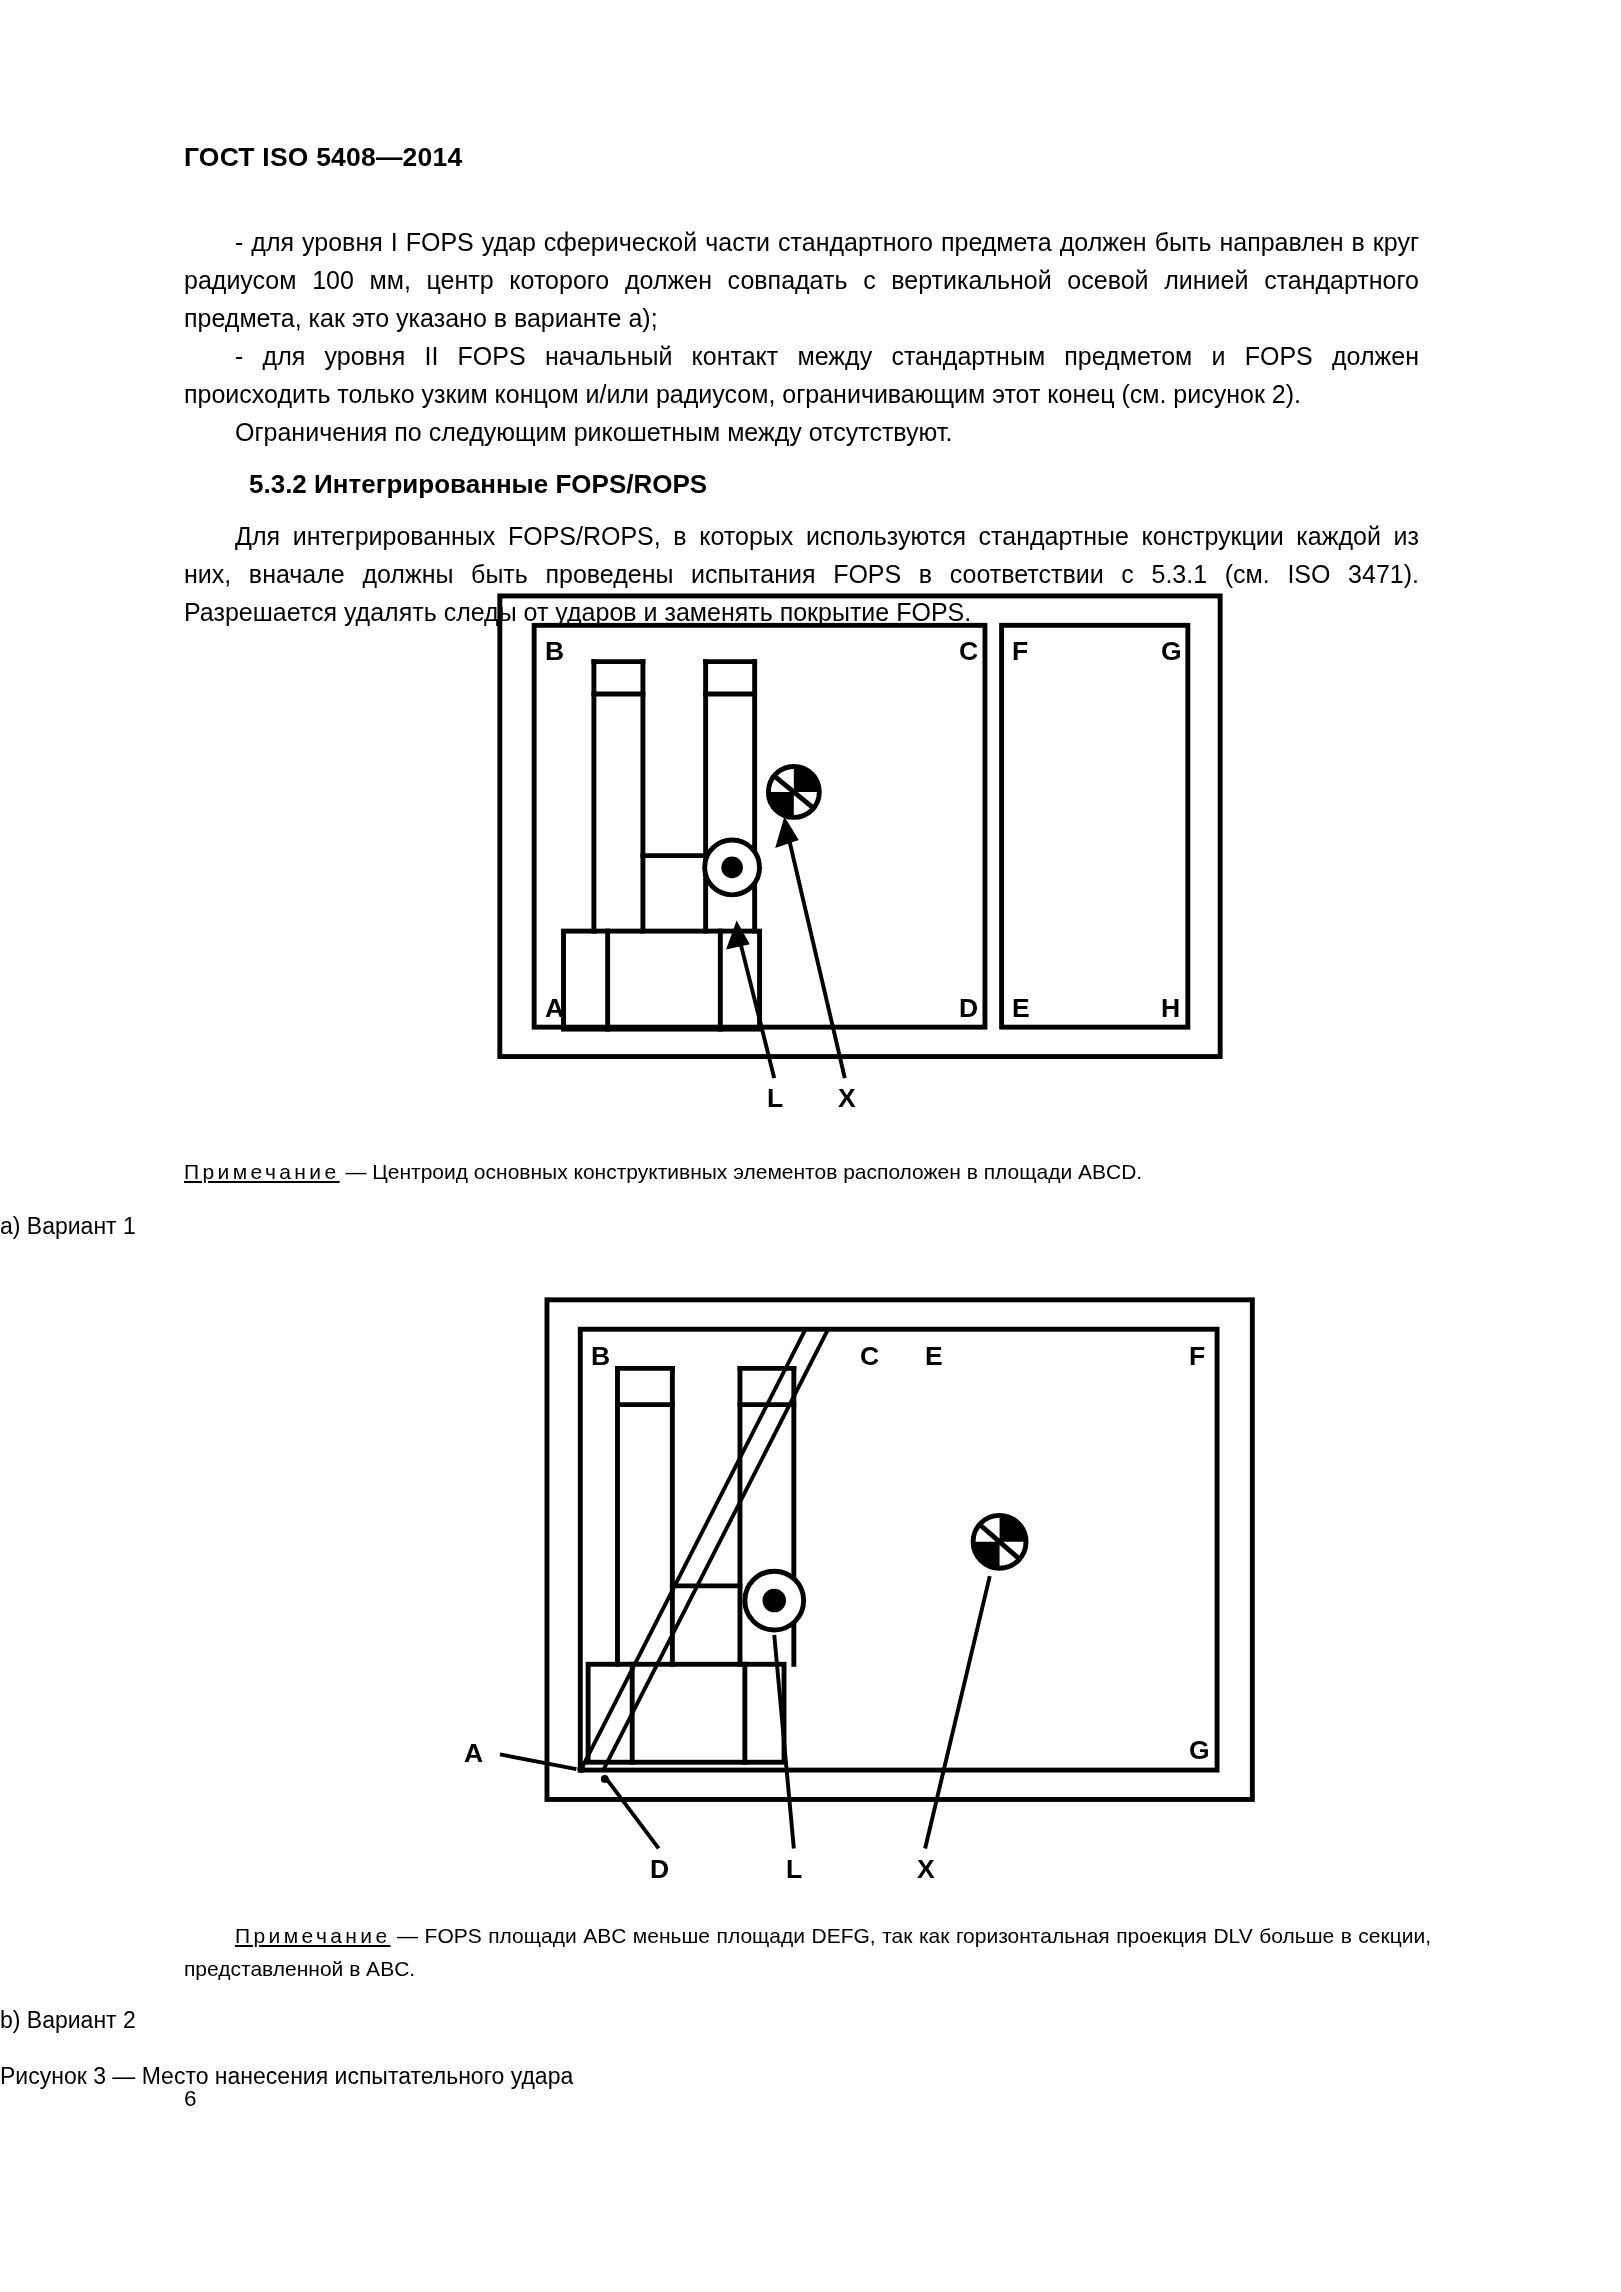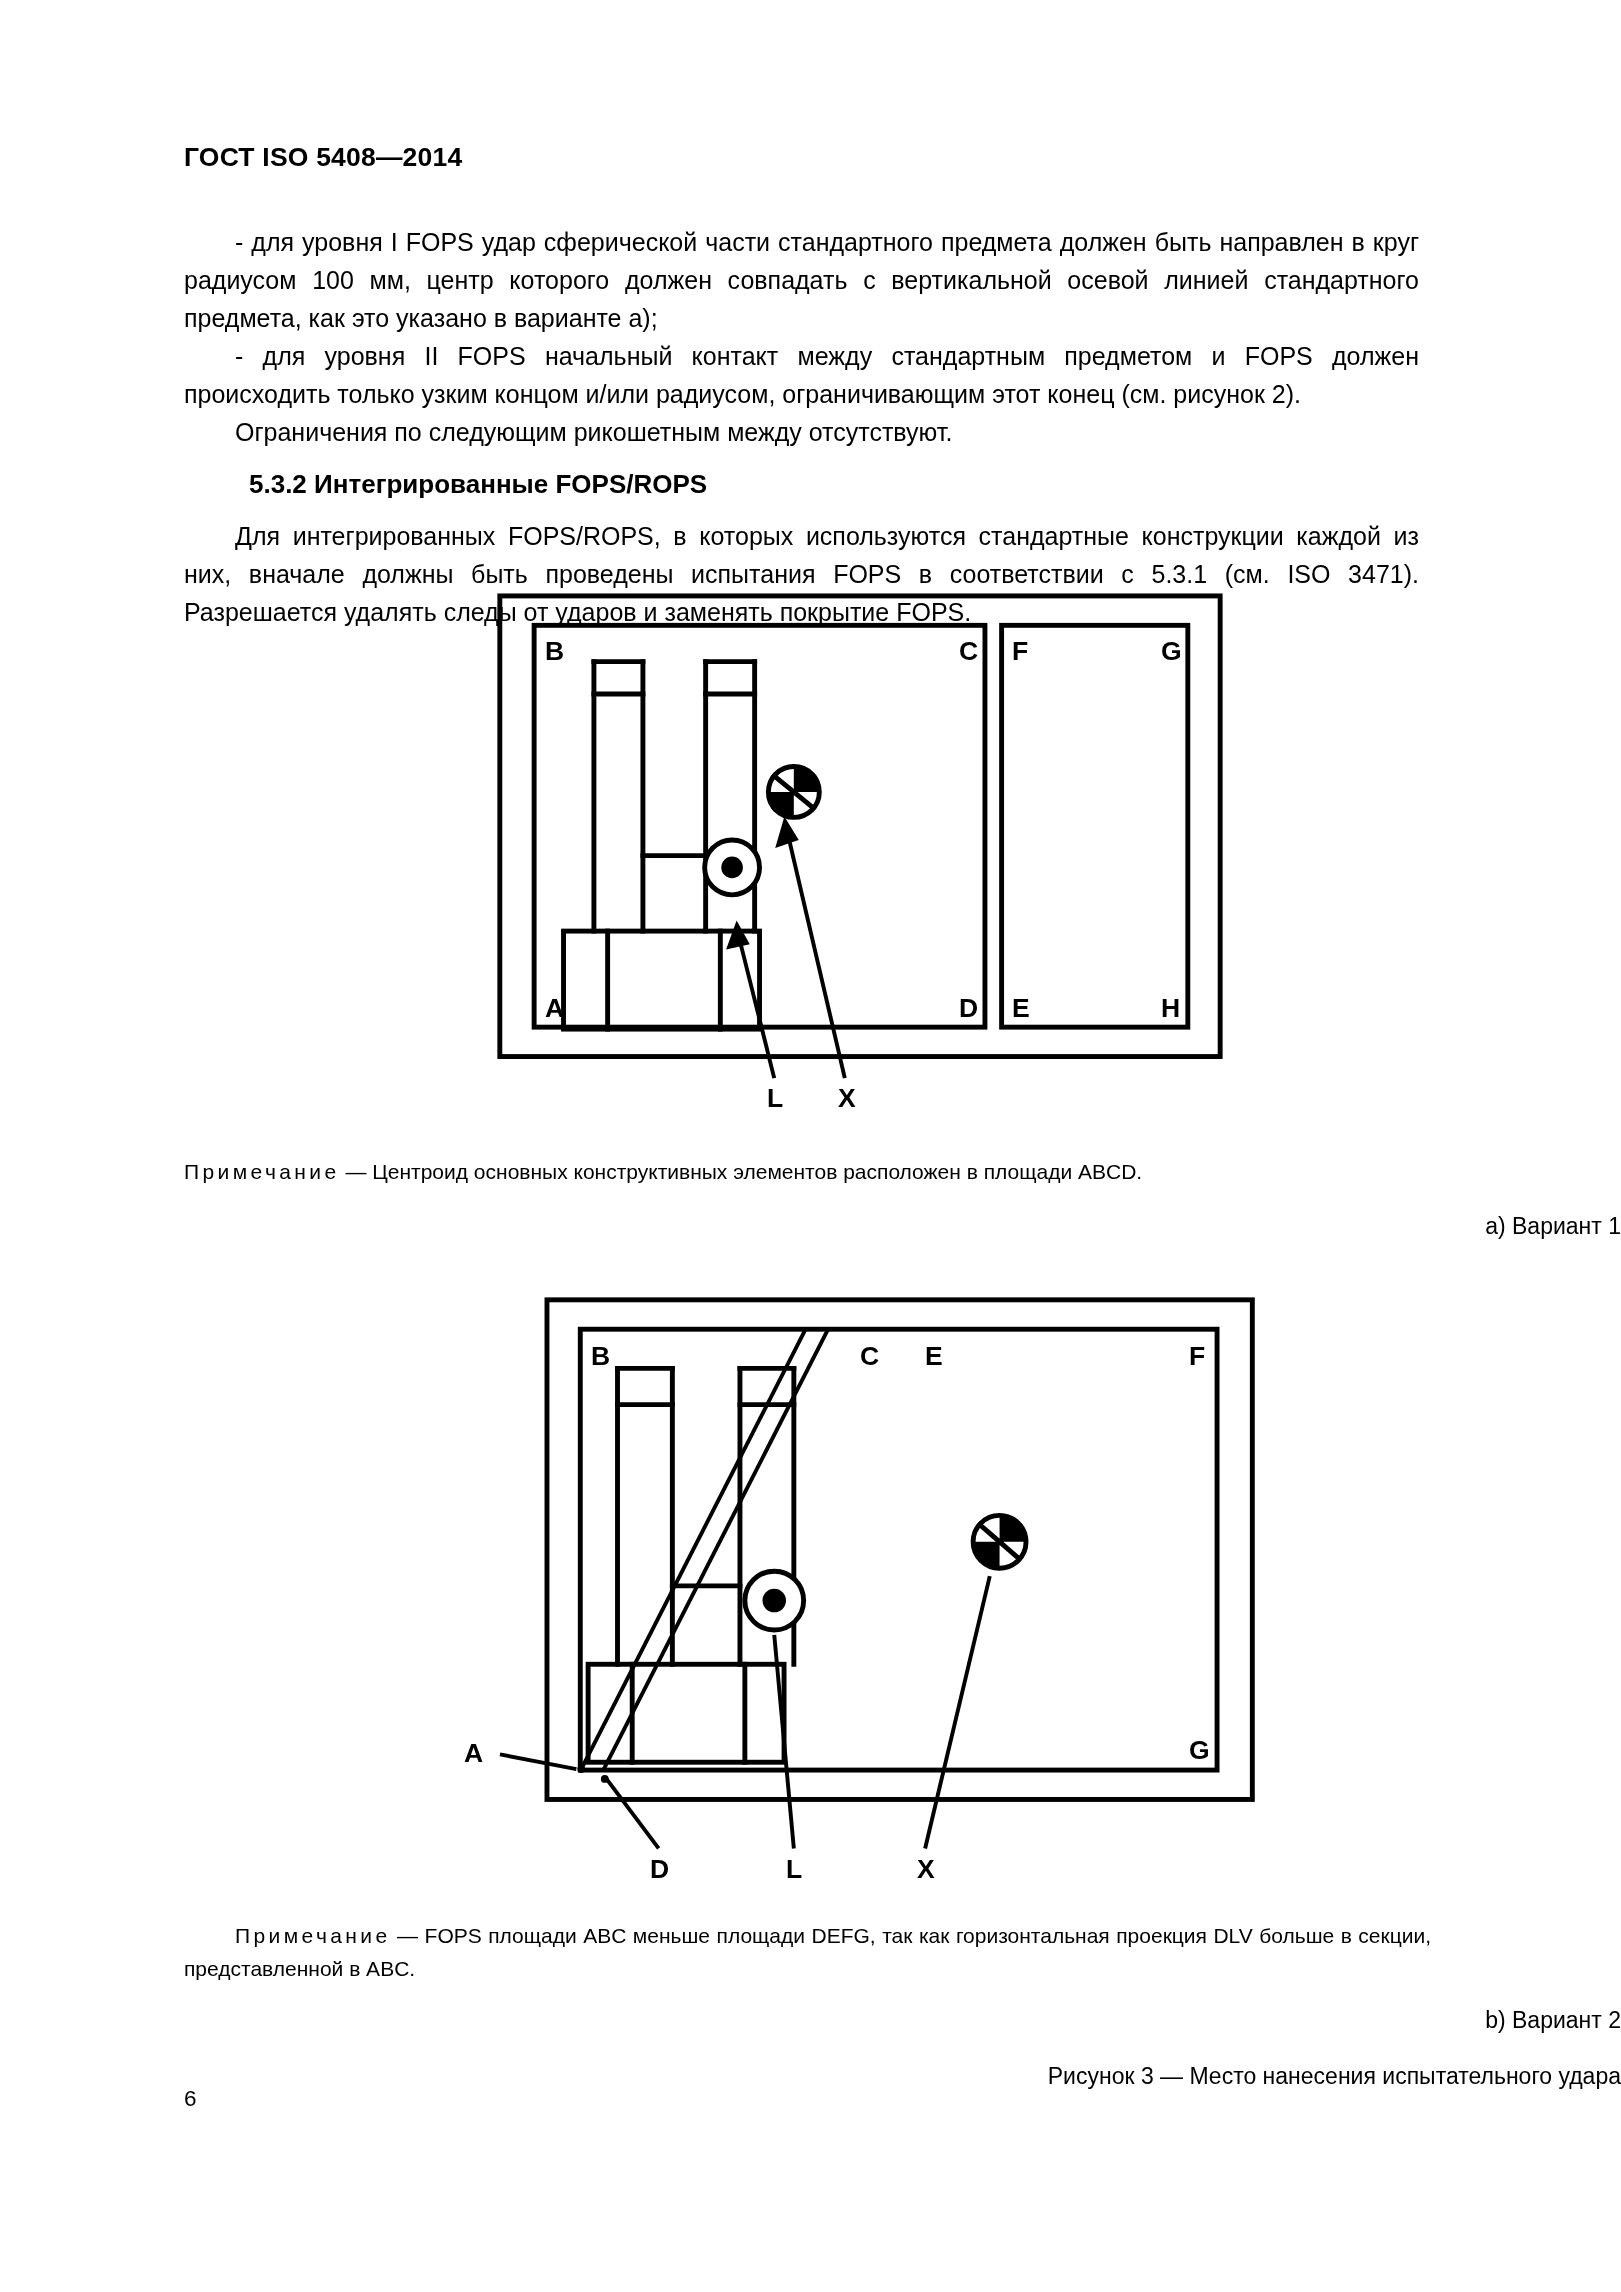--- a/index.html
+++ b/index.html
@@ -59,26 +59,27 @@
   .note {
     position: absolute;
     left: 184px;
     width: 1247px;
     font-size: 21px;
     line-height: 33px;
     text-align: justify;
   }
   .note .spaced {
     letter-spacing: 3.4px;
+    text-decoration: underline;
   }
   .centered-cap {
     position: absolute;
     width: 1621px;
     left: 0;
-    text-align: right;
+    text-align: left;
     font-size: 23px;
   }
   .page-num {
     position: absolute;
     left: 184px;
     top: 2086px;
     font-size: 22.5px;
   }
   svg { display: block; }
 </style>

